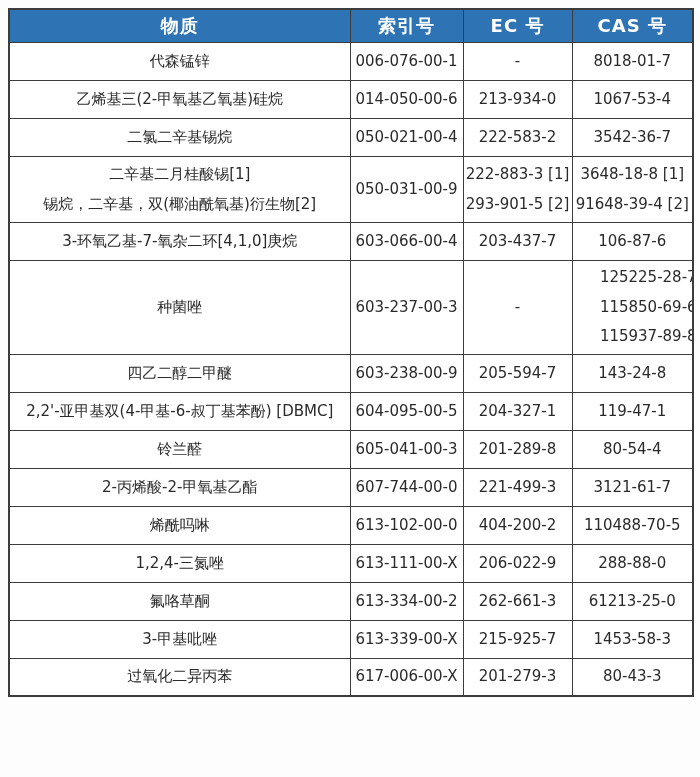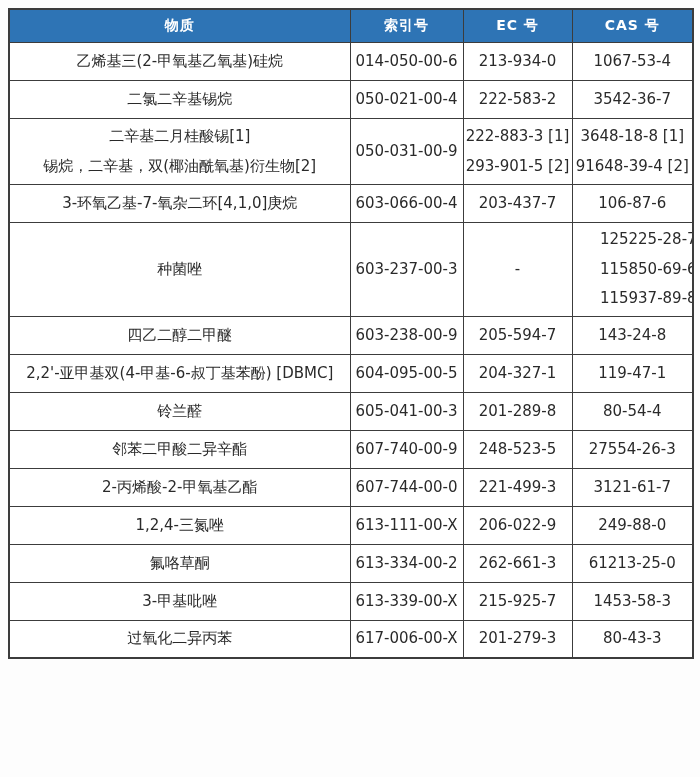--- a/index.html
+++ b/index.html
@@ -31,21 +31,21 @@
   th, td {
     border: 1px solid #3c3c3c;
     text-align: center;
     vertical-align: middle;
     overflow: hidden;
   }
   thead th {
     background: #2e74b5;
     color: #ffffff;
     font-weight: bold;
-    font-size: 14px;
+    font-size: 18px;
     height: 33px;
     letter-spacing: 1px;
   }
   tbody td {
     font-size: 15px;
     color: #2a2a2a;
     background: #ffffff;
     padding: 2px 4px;
     line-height: 1.25;
   }
@@ -77,20 +77,26 @@
     <thead>
       <tr>
         <th>物质</th>
         <th>索引号</th>
         <th>EC 号</th>
         <th>CAS 号</th>
       </tr>
     </thead>
     <tbody id="table-body">
         <tr class="h1">
+          <td>代森锰锌</td>
+          <td>006-076-00-1</td>
+          <td>-</td>
+          <td>8018-01-7</td>
+        </tr>
+        <tr class="h1">
           <td>乙烯基三(2-甲氧基乙氧基)硅烷</td>
           <td>014-050-00-6</td>
           <td>213-934-0</td>
           <td>1067-53-4</td>
         </tr>
         <tr class="h1">
           <td>二氯二辛基锡烷</td>
           <td>050-021-00-4</td>
           <td>222-583-2</td>
           <td>3542-36-7</td>
@@ -146,36 +152,36 @@
           <td>204-327-1</td>
           <td>119-47-1</td>
         </tr>
         <tr class="h1">
           <td>铃兰醛</td>
           <td>605-041-00-3</td>
           <td>201-289-8</td>
           <td>80-54-4</td>
         </tr>
         <tr class="h1">
-          <td>邻苯二甲酸二异辛酯</td>
-          <td>607-740-00-9</td>
-          <td>248-523-5</td>
-          <td>27554-26-3</td>
-        </tr>
-        <tr class="h1">
           <td>2-丙烯酸-2-甲氧基乙酯</td>
           <td>607-744-00-0</td>
           <td>221-499-3</td>
           <td>3121-61-7</td>
         </tr>
         <tr class="h1">
+          <td>烯酰吗啉</td>
+          <td>613-102-00-0</td>
+          <td>404-200-2</td>
+          <td>110488-70-5</td>
+        </tr>
+        <tr class="h1">
           <td>1,2,4-三氮唑</td>
           <td>613-111-00-X</td>
           <td>206-022-9</td>
-          <td>249-88-0</td>
+          <td>288-88-0</td>
         </tr>
         <tr class="h1">
           <td>氟咯草酮</td>
           <td>613-334-00-2</td>
           <td>262-661-3</td>
           <td>61213-25-0</td>
         </tr>
         <tr class="h1">
           <td>3-甲基吡唑</td>
           <td>613-339-00-X</td>

